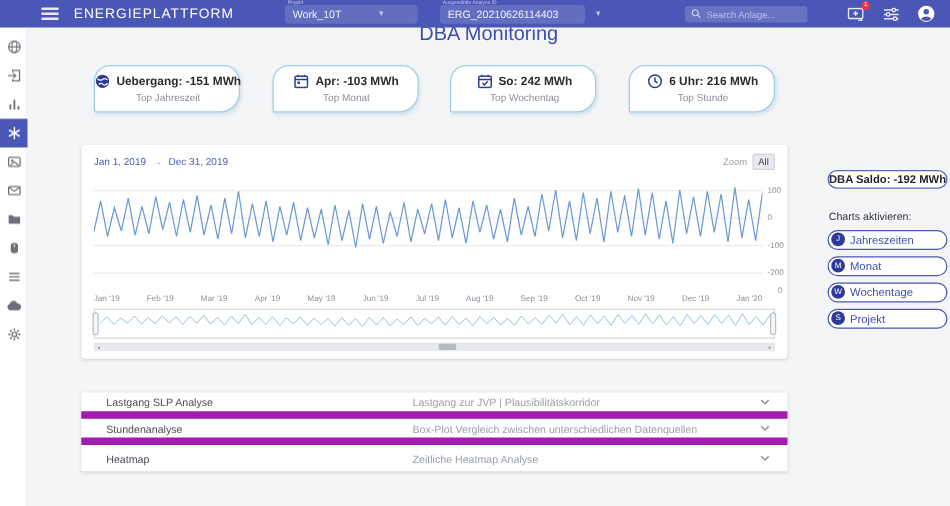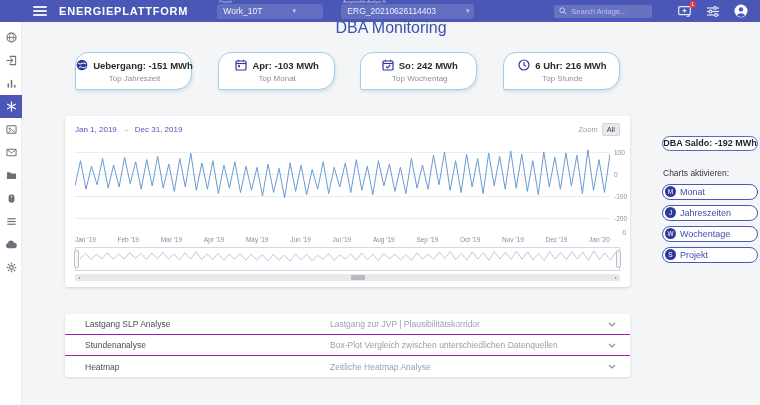--- a/index.html
+++ b/index.html
@@ -2,27 +2,27 @@
 <html><head>
 <meta charset="utf-8">
 <style>
   * { margin:0; padding:0; box-sizing:border-box; }
   html,body { width:760px; height:405px; overflow:hidden; font-family:"Liberation Sans", sans-serif; background:#f4f5f7; }
 
   
   .header { position:fixed; top:0; left:0; width:760px; height:22px; background:#4a57b6; display:flex; align-items:center; z-index:20; }
   .hamburger { width:14px; height:10px; margin:0 12px 0 33px; display:flex; flex-direction:column; justify-content:space-between; cursor:pointer; }
   .hamburger span { display:block; height:2px; background:#e8eaf6; border-radius:1px; }
-  .app-title { color:#ffffff; font-size:11px; font-weight:bold; letter-spacing:0.8px; margin-right:24px; }
+  .app-title { color:#ffffff; font-size:11px; font-weight:normal; letter-spacing:0.8px; margin-right:36px; }
   .hdr-select { position:relative; background:rgba(255,255,255,0.14); border-radius:3px; height:15px; display:flex; align-items:center; padding:0 6px; margin-right:18px; cursor:pointer;gap:16px; }
   .hdr-select .tiny-label { position:absolute; top:-5px; left:2px; font-size:4px; color:#c3c9ee; white-space:nowrap; }
   .hdr-select .val { color:#eef0fb; font-size:8.5px; white-space:nowrap; }
   .hdr-select .caret { color:#c3c9ee; font-size:7px; margin-left:14px; }
   .select-1 { width:106px; margin-left:5px; }
-  .select-2 { width:133px; }
+  .select-2 { width:116px; }
   .search-box { background:rgba(255,255,255,0.16); border-radius:2px; height:13px; width:98px; margin-left:62px; display:flex; align-items:center; padding:0 5px; }
   .search-box input { background:transparent; border:none; outline:none; color:#dfe3f7; font-size:7.5px; width:80px; font-family:"Liberation Sans", sans-serif; }
   .search-box input::placeholder { color:#b9c0e8; }
   .hdr-icons { margin-left:auto; display:flex; align-items:center; gap:13px; padding-right:12px; }
   .hdr-icon { position:relative; width:15px; height:15px; cursor:pointer; display:flex; align-items:center; justify-content:center; }
   .badge { position:absolute; top:-3px; right:-4px; background:#e5394b; color:#fff; width:7px; height:7px; border-radius:50%; font-size:5px; display:flex; align-items:center; justify-content:center; }
 
   
   .sidebar { position:fixed; top:22px; left:0; width:22px; height:383px; background:#ffffff; border-right:1px solid #ededf0; z-index:10; display:flex; flex-direction:column; padding-top:4px; }
   .side-item { width:22px; height:23px; display:flex; align-items:center; justify-content:center; color:#6d7078; cursor:pointer; }
@@ -70,21 +70,21 @@
   
   .right-panel { margin-left:32px; width:96px; }
   .saldo-pill { border:1px solid #5a68bd; border-radius:10px; height:15px; display:flex; align-items:center; justify-content:center; font-size:9px; color:#23262e; font-weight:bold; background:#fff; white-space:nowrap; }
   .charts-label { font-size:8.5px; color:#33363e; margin:17px 0 6px 1px; }
   .toggle-pill { border:1px solid #4a57b6; border-radius:9px; height:16px; display:flex; align-items:center; gap:4px; padding-left:2px; margin-bottom:5px; cursor:pointer; background:#fff; }
   .toggle-badge { width:11px; height:11px; border-radius:50%; background:#2e3a97; color:#fff; font-size:6.5px; display:flex; align-items:center; justify-content:center; }
   .toggle-label { font-size:9px; color:#3d4eb0; }
 
   
   .accordion { width:565px; margin:27px 0 0 43px; background:#fff; border-radius:2px; box-shadow:0 1px 3px rgba(0,0,0,0.12); }
-  .acc-row { position:relative; height:21px; display:flex; align-items:center; border-bottom:1px solid #a21caf; cursor:pointer; }
+  .acc-row { position:relative; height:21px; display:flex; align-items:center; border-bottom:6px solid #a21caf; cursor:pointer; }
   .acc-row:last-child { border-bottom:none; }
   .acc-title { font-size:8.5px; color:#4a4d55; margin-left:20px; }
   .acc-desc { position:absolute; left:265px; font-size:8.5px; color:#9aa0ab; }
   .acc-chevron { position:absolute; right:14px; color:#8b8f99; display:flex; }
   svg { display:block; }
 </style>
 </head>
 <body>
 
 <div class="header">
@@ -353,26 +353,26 @@
         <div class="hscroll-thumb"></div>
         <div class="hscroll-arrow right">▸</div>
       </div>
     </div>
 
     <div class="right-panel">
       <div class="saldo-pill">DBA Saldo: -192 MWh</div>
       <div class="charts-label">Charts aktivieren:</div>
 
       <div class="toggle-pill">
+        <span class="toggle-badge">J</span>
+        <span class="toggle-label">Jahreszeiten</span>
+      </div>
+      <div class="toggle-pill">
         <span class="toggle-badge">M</span>
         <span class="toggle-label">Monat</span>
-      </div>
-      <div class="toggle-pill">
-        <span class="toggle-badge">J</span>
-        <span class="toggle-label">Jahreszeiten</span>
       </div>
       <div class="toggle-pill">
         <span class="toggle-badge">W</span>
         <span class="toggle-label">Wochentage</span>
       </div>
       <div class="toggle-pill">
         <span class="toggle-badge">S</span>
         <span class="toggle-label">Projekt</span>
       </div>
     </div>

